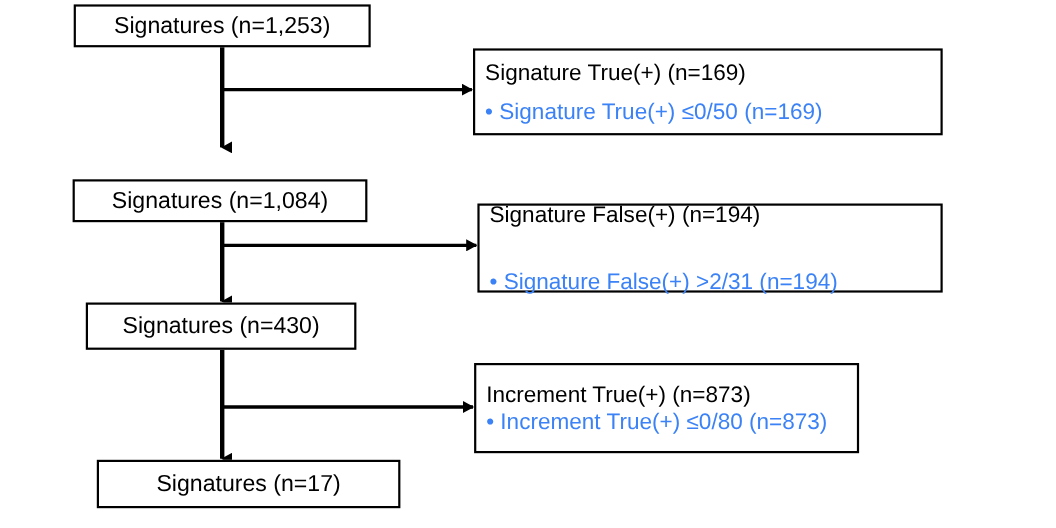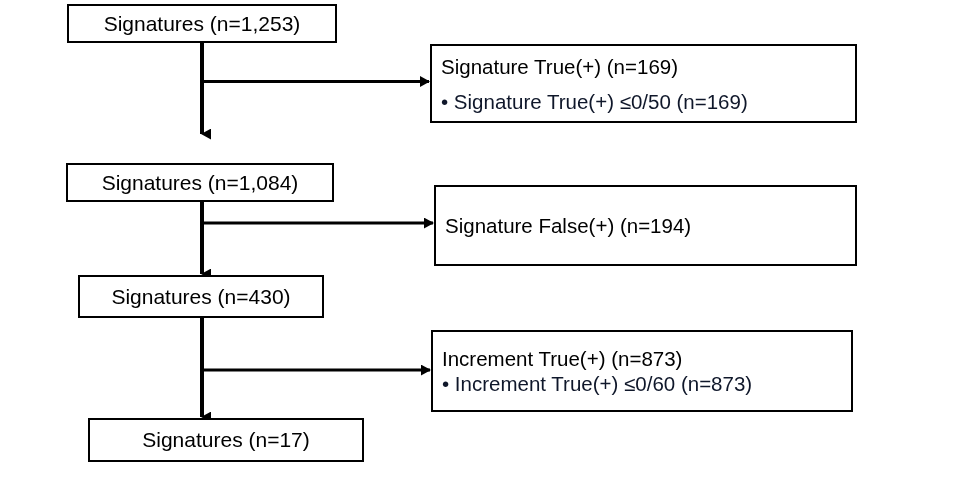--- a/index.html
+++ b/index.html
@@ -50,21 +50,21 @@
     color: #000000;
     white-space: nowrap;
   }
   .exclusion-node .node-label {
     font-size: 20.5px;
     line-height: 1.22;
   }
   .node-sublabel {
     font-size: 20.5px;
     line-height: 1.22;
-    color: #0f172a;
+    color: #3b82f6;
     white-space: nowrap;
   }
 </style>
 </head>
 <body>
 
 <div id="diagram-root">
 
   <svg id="connector-layer" viewBox="0 0 960 480" width="960" height="480" xmlns="http://www.w3.org/2000/svg">
     <defs>
@@ -105,20 +105,21 @@
     <span class="node-label">Signatures (n=17)</span>
   </div>
 
   <div class="node-box exclusion-node" style="left:430px; top:44px; width:427px; height:79px;gap:10px;">
     <span class="node-label">Signature True(+) (n=169)</span>
     <span class="node-sublabel">• Signature True(+) ≤0/50 (n=169)</span>
   </div>
 
   <div class="node-box exclusion-node" style="left:434px; top:185px; width:423px; height:81px;gap:36px;">
     <span class="node-label">Signature False(+) (n=194)</span>
+    <span class="node-sublabel">• Signature False(+) &gt;2/31 (n=194)</span>
   </div>
 
-  <div class="node-box exclusion-node" style="left:431px; top:330px; width:422px; height:82px;">
+  <div class="node-box exclusion-node" style="left:431px; top:330px; width:350px; height:82px;">
     <span class="node-label">Increment True(+) (n=873)</span>
-    <span class="node-sublabel">• Increment True(+) ≤0/60 (n=873)</span>
+    <span class="node-sublabel">• Increment True(+) ≤0/80 (n=873)</span>
   </div>
 
 </div>
 
 </body></html>

